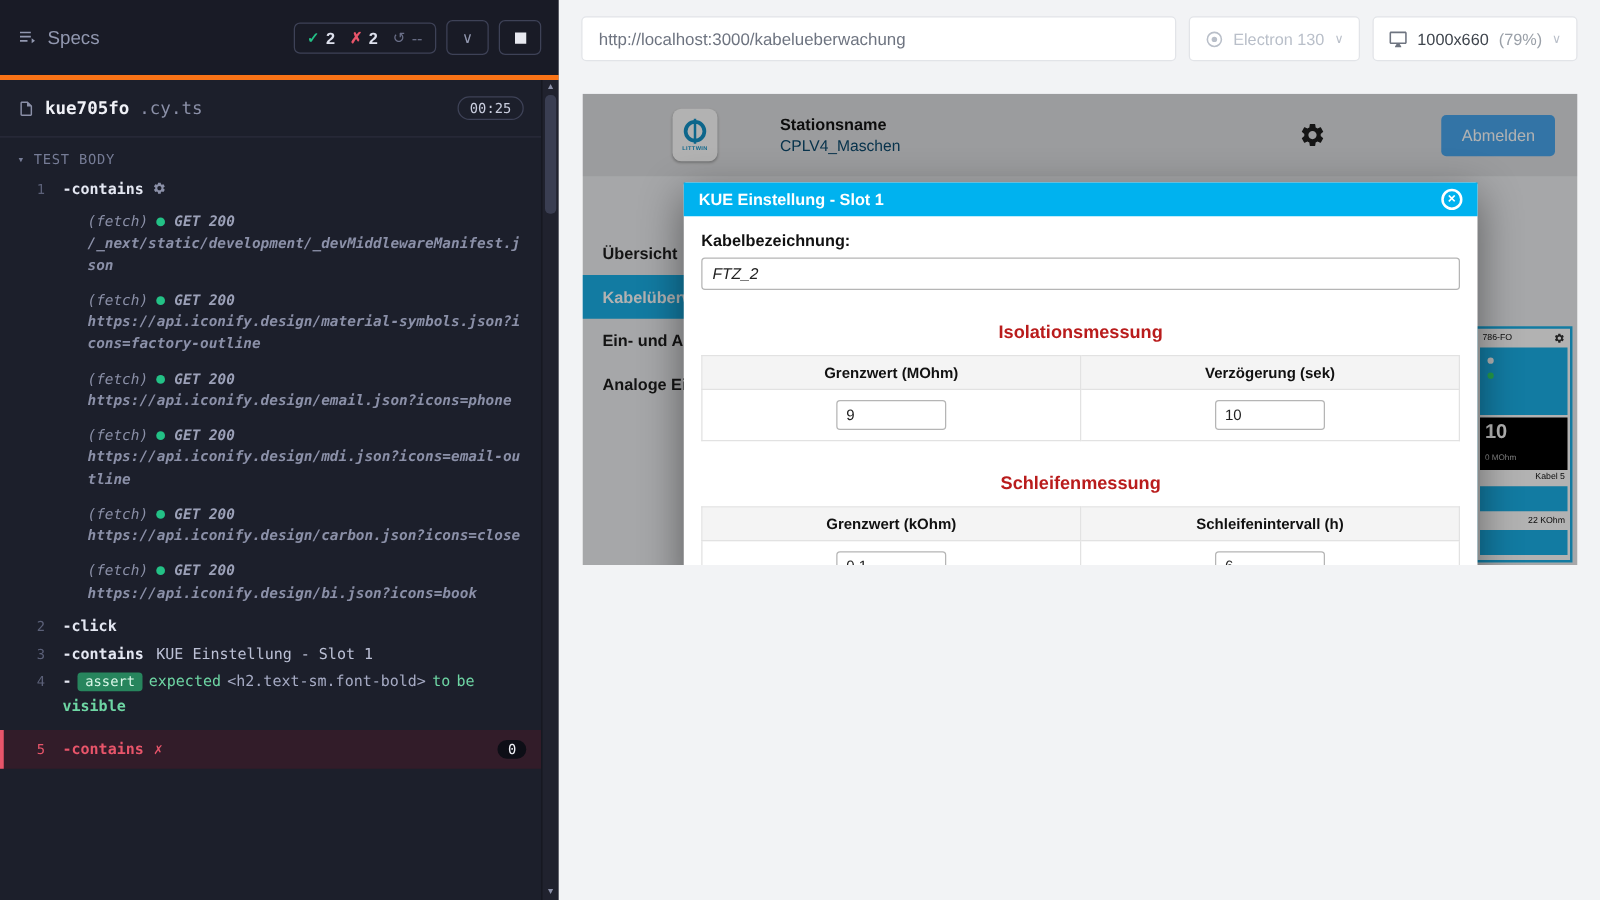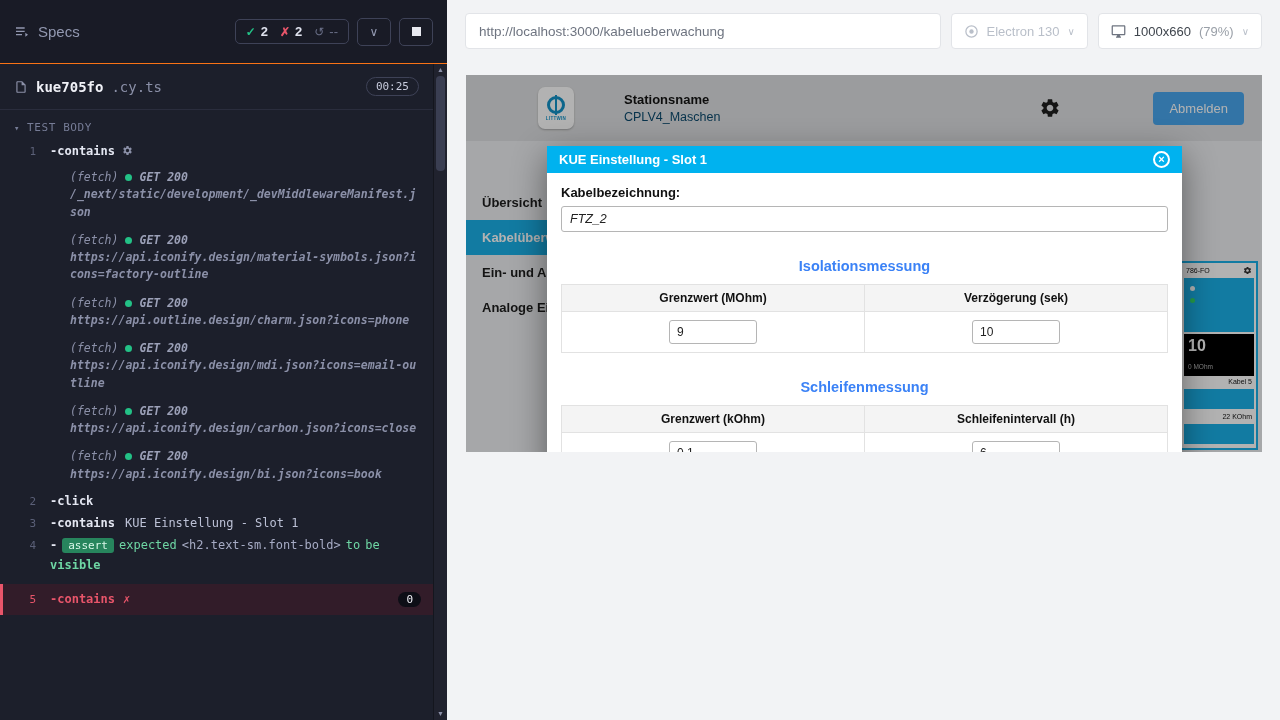--- a/index.html
+++ b/index.html
@@ -8,21 +8,21 @@
     width:1280px; height:720px; overflow:hidden;
     font-family:"Liberation Sans", sans-serif;
     background:#f2f3f5;
   }
   .root { display:flex; width:1280px; height:720px; }
 
   
   .cy-panel { width:447px; background:#1c1f2b; display:flex; flex-direction:column; flex-shrink:0; }
   .cy-header {
     height:64px; display:flex; align-items:center; justify-content:space-between;
-    padding:11px 14px; border-bottom:1px solid #f97316; background:#191b26;
+    padding:11px 14px; border-bottom:4px solid #f97316; background:#191b26;
   }
   .specs-btn { display:flex; align-items:center; gap:8px; color:#9298b0; font-size:15px; cursor:pointer; }
   .ic { display:inline-block; vertical-align:middle; }
   .hdr-controls { display:flex; align-items:center; gap:8px; }
   .stats-box {
     display:flex; align-items:center; gap:12px; border:1px solid #3e4257; border-radius:5px;
     padding:4px 10px; font-size:13px; color:#dfe2ee; font-weight:bold;
   }
   .stat { display:flex; align-items:center; gap:5px; }
   .st-check { color:#23c186; font-size:12px; }
@@ -147,21 +147,21 @@
   .modal { position:absolute; left:81px; top:71px; width:635px; background:#fff; z-index:10;
     box-shadow:0 10px 34px rgba(0,0,0,.45); border-radius:2px; }
   .modal-header { background:#00b2ef; color:#fff; font-weight:bold; font-size:13px;
     padding:5px 12px; display:flex; align-items:center; justify-content:space-between; }
   .close-btn { width:17px; height:17px; border:2px solid #fff; border-radius:50%; color:#fff;
     font-size:11px; line-height:13px; text-align:center; cursor:pointer; font-weight:bold; }
   .modal-body { padding:12px 14px 0; }
   .field-label { font-weight:bold; font-size:13px; color:#111; display:block; margin-bottom:6px; }
   .text-input { width:100%; height:26px; border:1px solid #b5b5b5; border-radius:3px; padding:0 8px;
     font-size:12.5px; color:#222; font-family:"Liberation Sans",sans-serif;font-style:italic; }
-  .section-title { text-align:center; font-weight:bold; font-size:14.5px; color:#3b82f6; margin:26px 0 10px; }
+  .section-title { text-align:center; font-weight:bold; font-size:14.5px; color:#b91c1c; margin:26px 0 10px; }
   .m-table { width:100%; border-collapse:collapse; }
   .m-table th { background:#f4f4f4; border:1px solid #e2e2e2; font-size:12px; color:#111; padding:6px; font-weight:bold; }
   .m-table td { border:1px solid #e2e2e2; padding:8px; text-align:center; }
   .cell-input { width:88px; height:24px; border:1px solid #b5b5b5; border-radius:3px; padding:0 7px;
     font-size:12px; color:#222; font-family:"Liberation Sans",sans-serif; }
   .modal-footer { margin-top:16px; background:#f4f4f4; border-top:1px solid #e2e2e2;
     padding:13px 16px; display:flex; justify-content:flex-end; gap:8px; }
   .btn-cyan { background:#2ab6f0; color:#fff; border:none; border-radius:3px; font-weight:bold;
     font-size:12.5px; padding:8px 12px; display:flex; align-items:center; gap:7px; cursor:pointer;
     font-family:"Liberation Sans",sans-serif; }
@@ -276,21 +276,21 @@
           </div>
           <div class="fetch-url">https://api.iconify.design/material-symbols.json?icons=factory-outline</div>
         </div>
 
         <div class="fetch-entry">
           <div class="fetch-line1">
             <span>(fetch)</span>
             <span class="dot"></span>
             <span class="fetch-status">GET 200</span>
           </div>
-          <div class="fetch-url">https://api.outline.design/charm.json?icons=phone</div>
+          <div class="fetch-url">https://api.iconify.design/email.json?icons=phone</div>
         </div>
 
         <div class="fetch-entry">
           <div class="fetch-line1">
             <span>(fetch)</span>
             <span class="dot"></span>
             <span class="fetch-status">GET 200</span>
           </div>
           <div class="fetch-url">https://api.iconify.design/mdi.json?icons=email-outline</div>
         </div>

